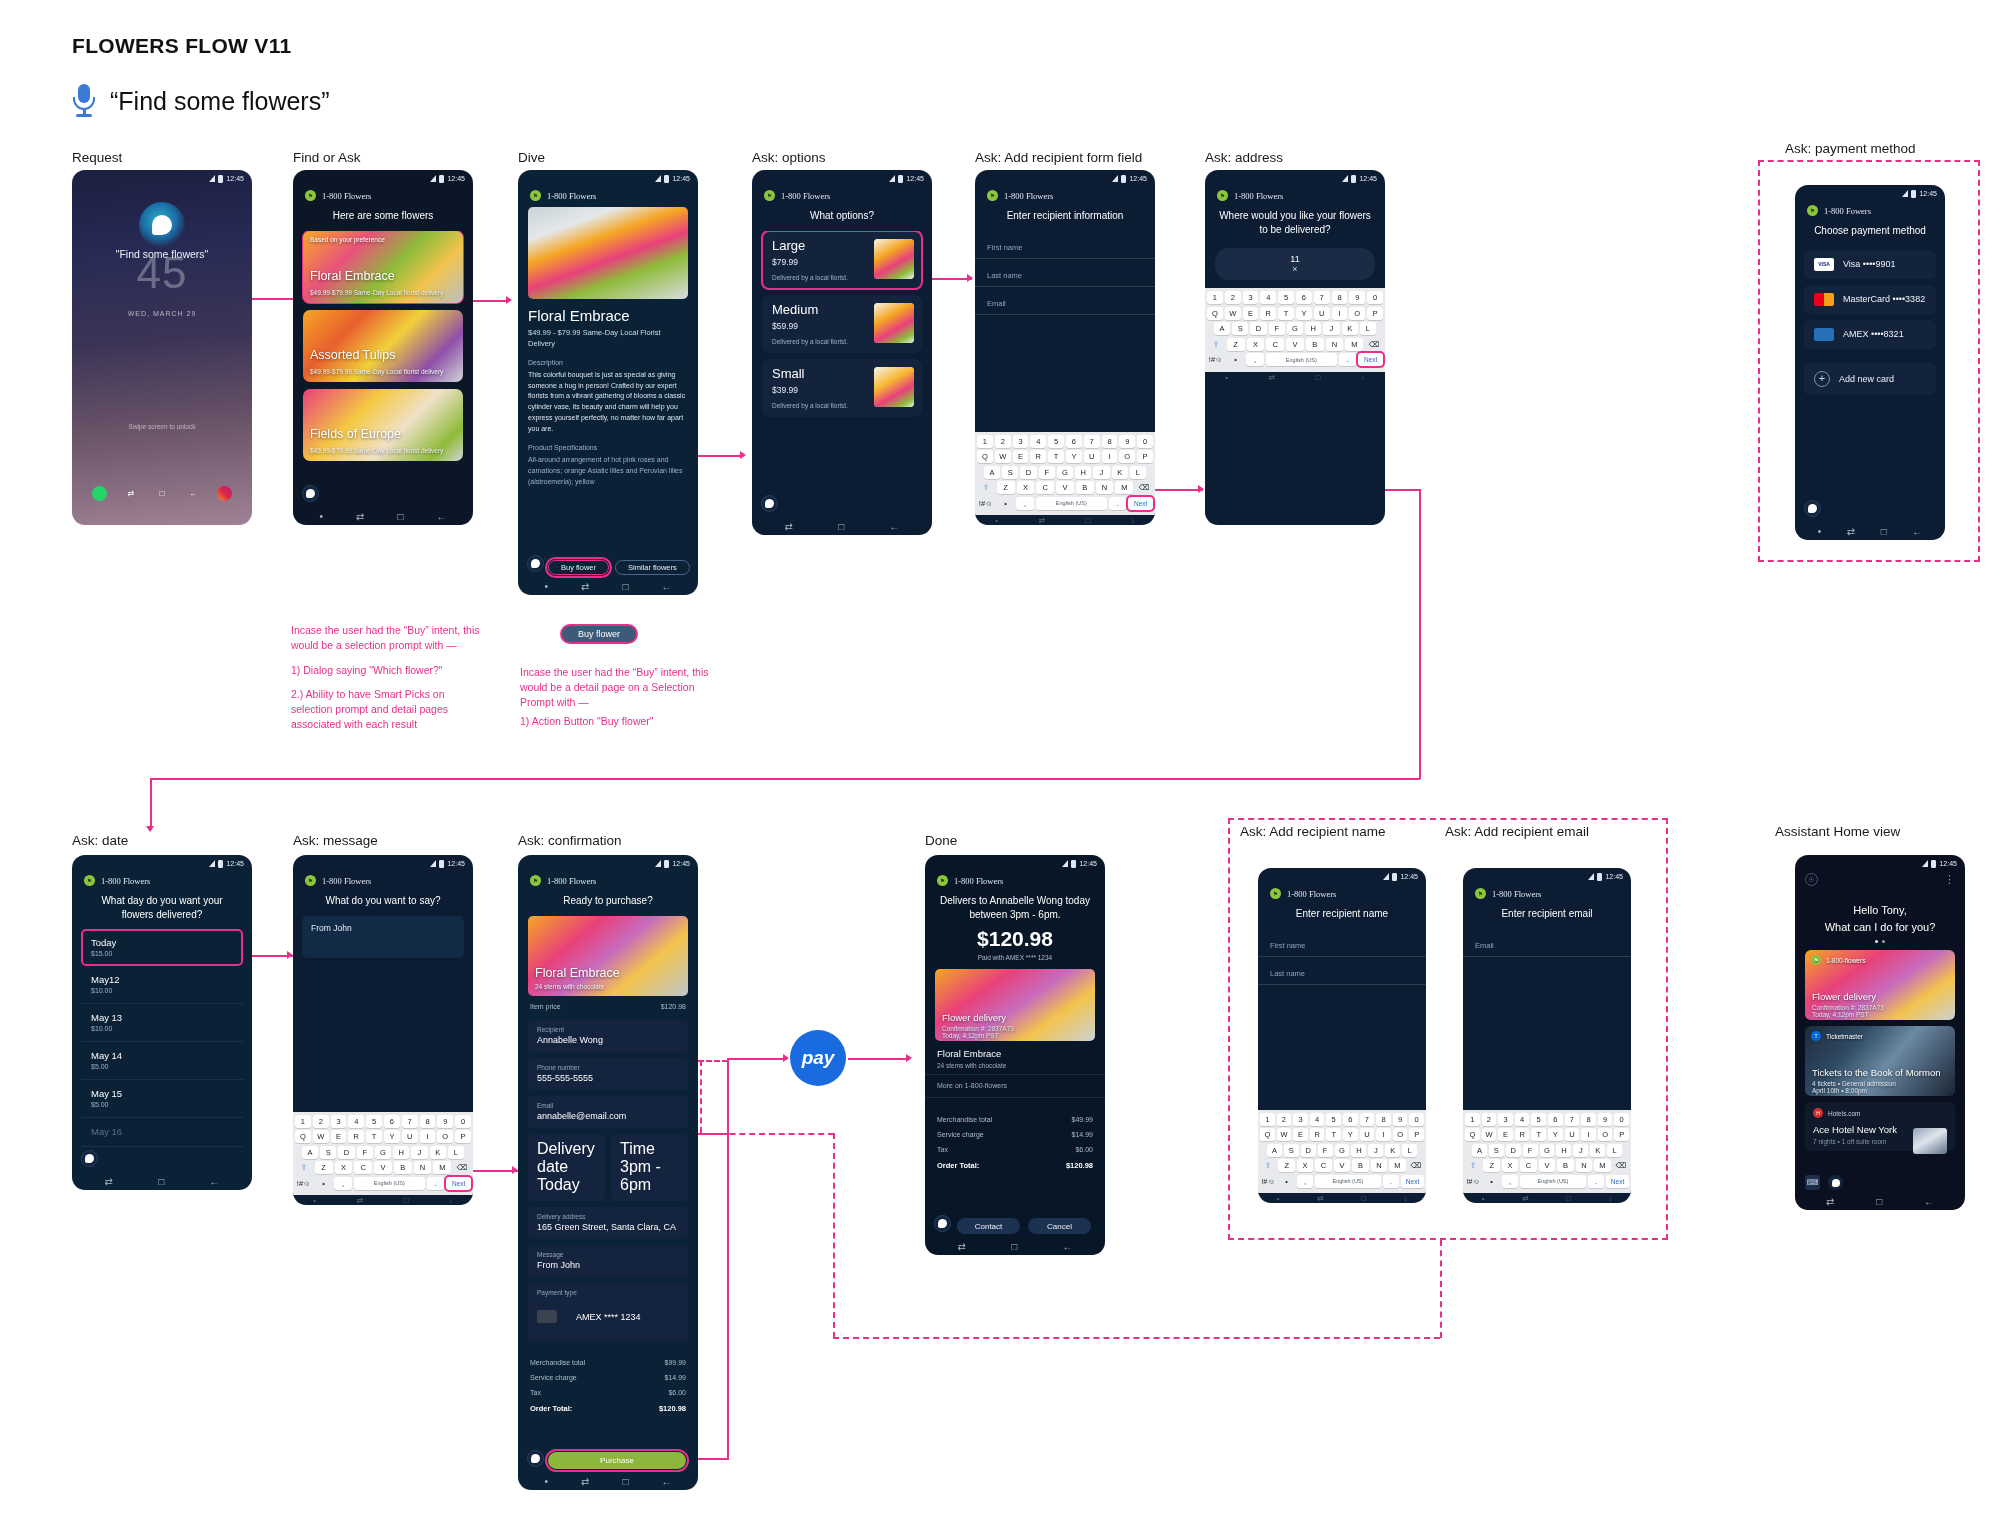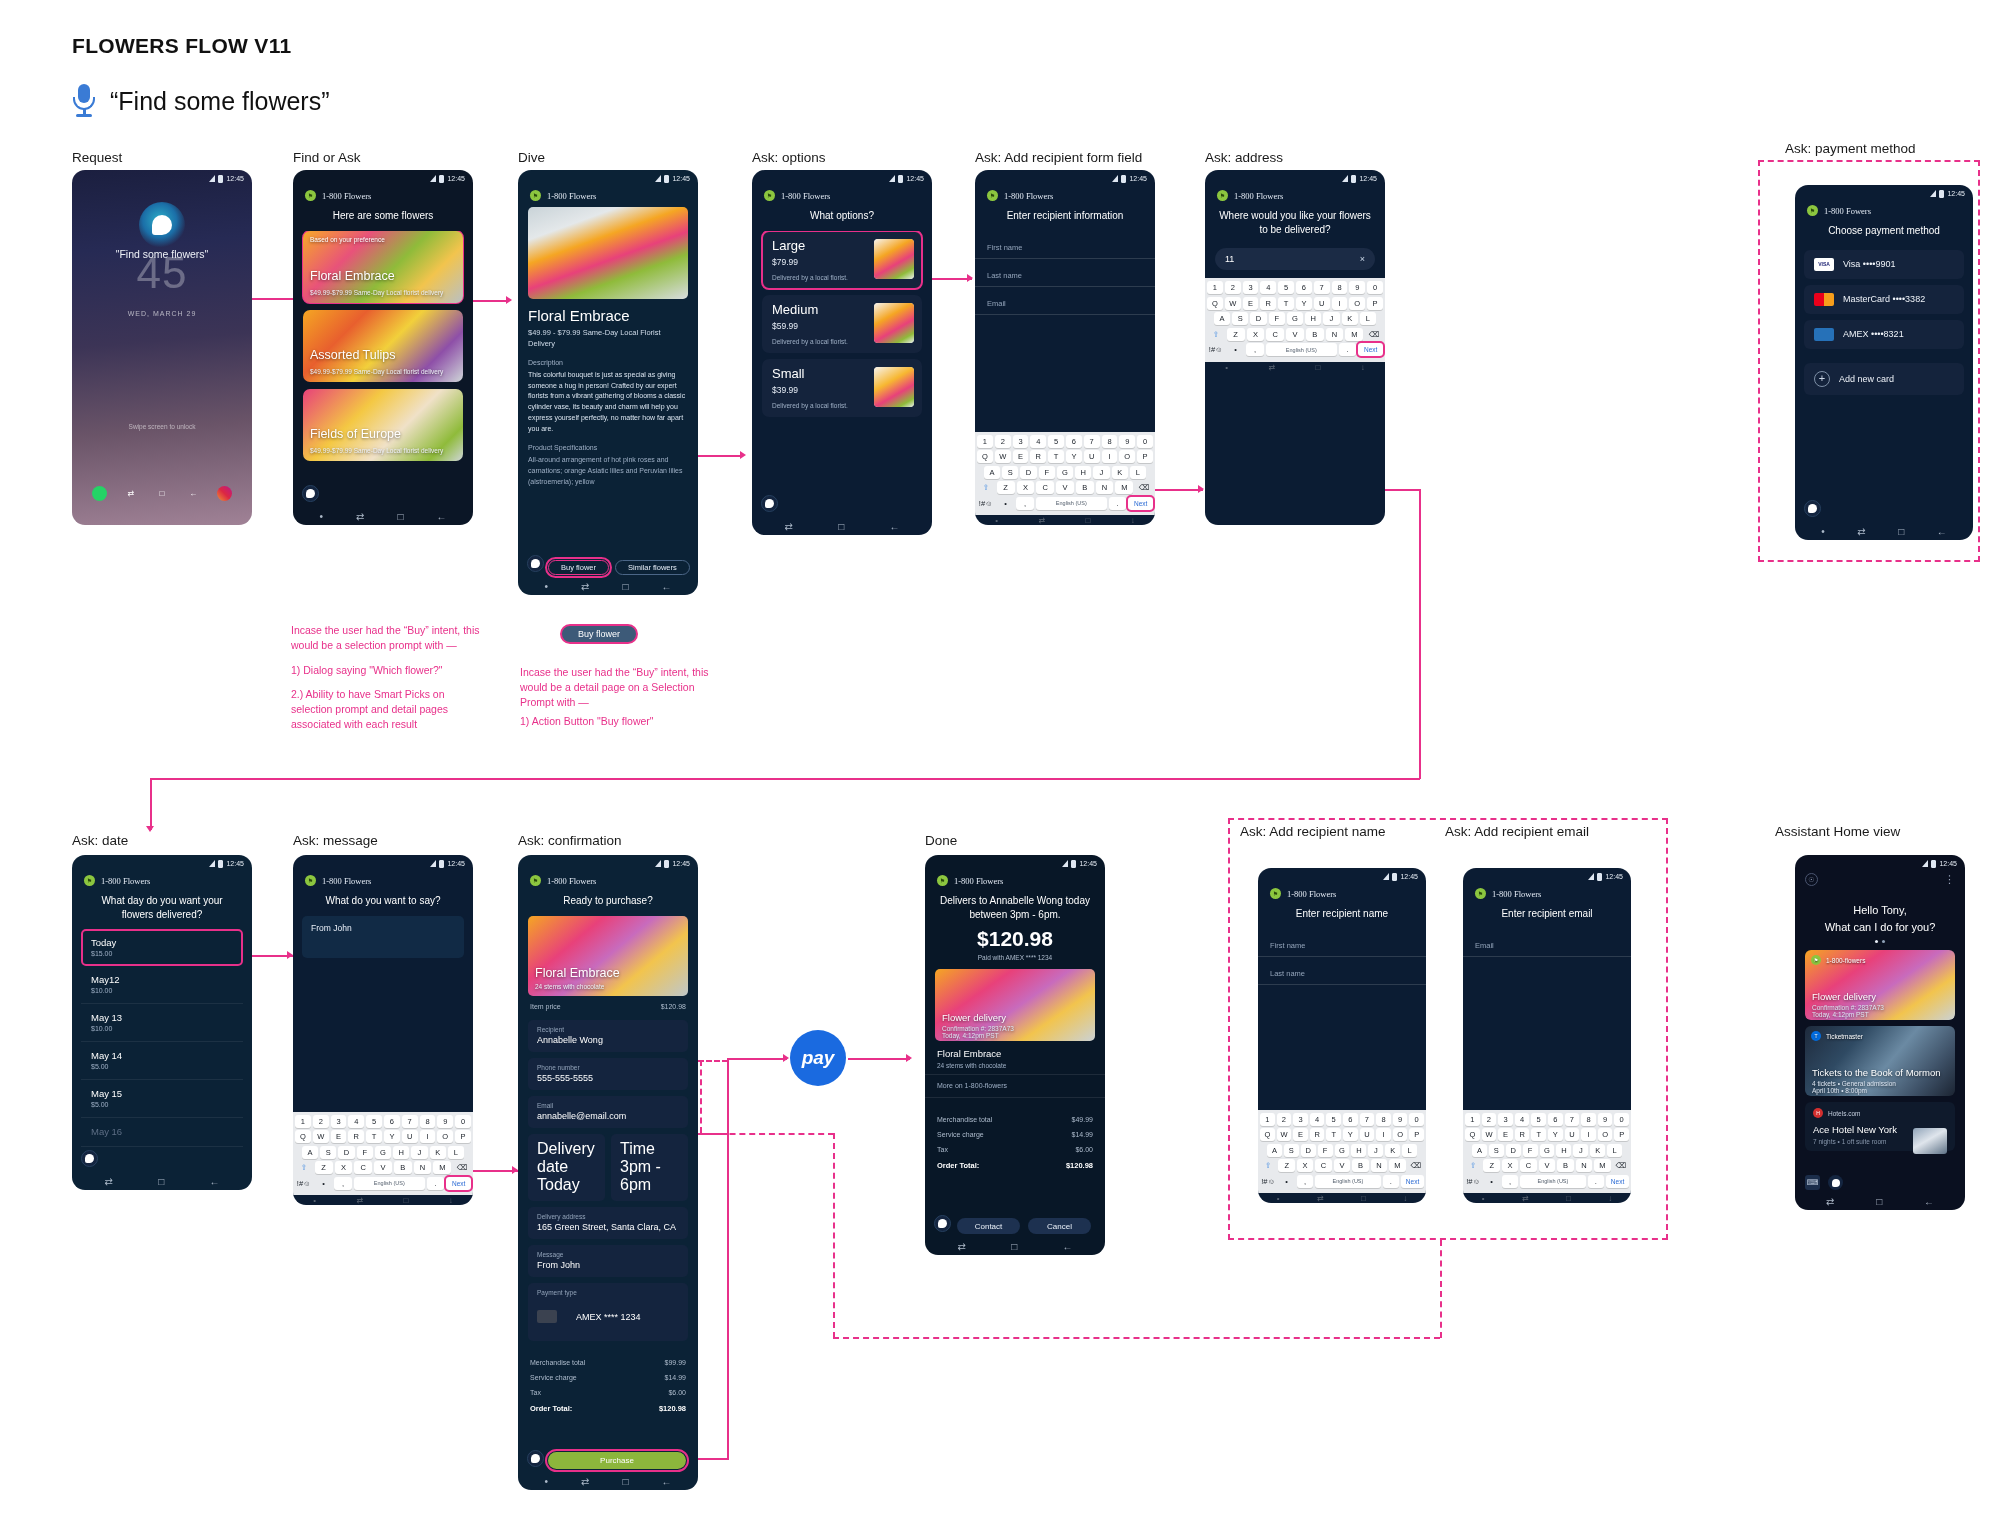--- a/index.html
+++ b/index.html
@@ -116,21 +116,21 @@
     box-shadow:0 1px 0 rgba(0,0,0,.15); position:relative;
   }
   .key.flat { background:transparent; box-shadow:none; }
   .key.space { flex:4 1 0; font-size:5.5px; color:#55606e; }
   .key.next { color:#2a6ad4; font-size:6.5px; flex:1.4 1 0; }
   .key.next.hi { outline:2px solid #e8308a; border-radius:3px; }
   .key.sh { color:#4a90e2; }
   .kbd-nav { display:flex; justify-content:space-around; color:#5a6573; font-size:8px; padding:1px 0 0; }
 
   
-  .searchbox { margin: 4px 10px 8px; background:#1b2b45; border-radius:14px; padding:6px 10px; display:flex; align-items:center; justify-content:space-between;}
+  .searchbox { margin: 4px 10px 8px; background:#1b2b45; border-radius:14px; padding:6px 10px; display:flex; align-items:center; justify-content:space-between;flex-direction:column;}
   .searchbox .val { font-size:9px; color:#fff;}
   .searchbox .x { font-size:9px; color:#cddaea;}
   .addr { padding: 3px 12px 6px; }
   .addr .a1 { font-size:9px; color:#fff; }
   .addr .a2 { font-size:6.5px; color:#9fb0c6; margin-top:1px;}
 
   
   .pay-row { display:flex; align-items:center; gap:9px; background:#14233c; border-radius:6px; margin-bottom:6px; padding:8px 10px;}
   .pay-label { font-size:9px; color:#eef2f8; }
   .card-chip { width:20px;height:13px;border-radius:2px;display:flex;align-items:center;justify-content:center;font-size:5px;font-weight:bold;color:#fff;}
@@ -548,21 +548,21 @@
       <div class="kbd-nav">
         <span>•</span>
         <span>⇄</span>
         <span>□</span>
         <span>↓</span>
       </div>
     </div>
   </div>
 
   <div class="dashed" style="left:1758px; top:160px; width:222px; height:402px;"></div>
-  <div class="phone" style="left:1795px; top:185px; width:178px; height:355px; background:#0b1c33;">
+  <div class="phone" style="left:1795px; top:185px; width:150px; height:355px; background:#0b1c33;">
     <div class="phone-inner">
       <div class="statusbar">
         <span class="sig"></span>
           <span class="batt"></span>
         <span>12:45</span>
       </div>
       <div class="appbar">
         <span class="app-dot">⚑</span>
         <span class="app-name">1-800 Fowers</span>
       </div>

